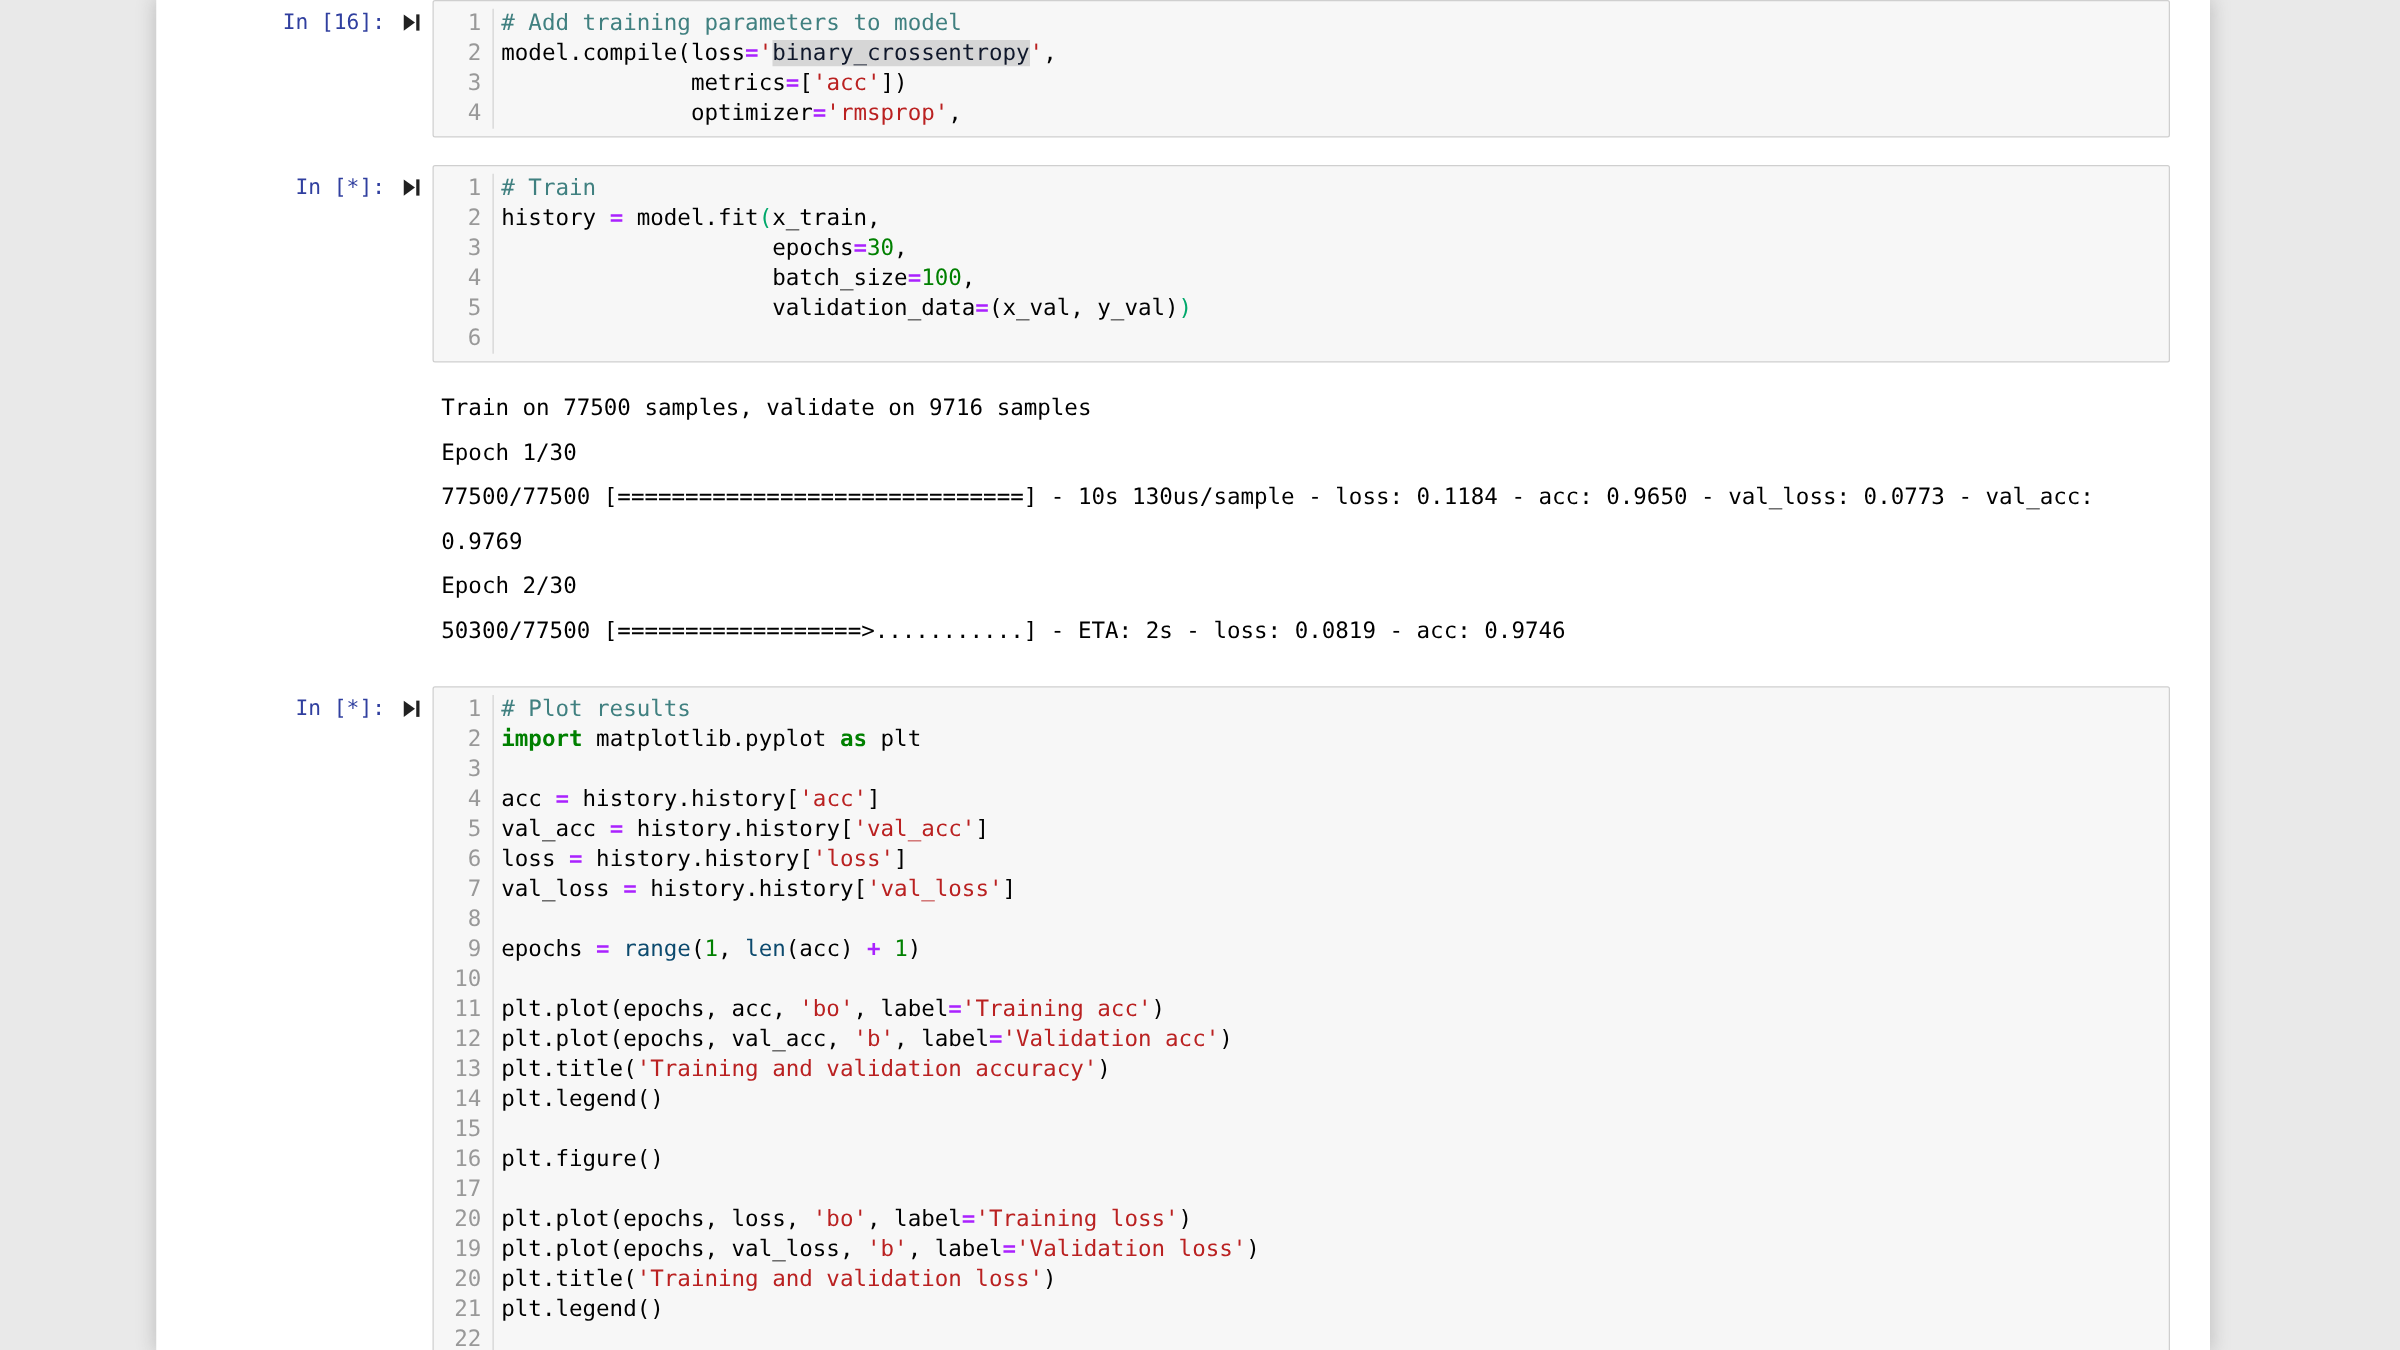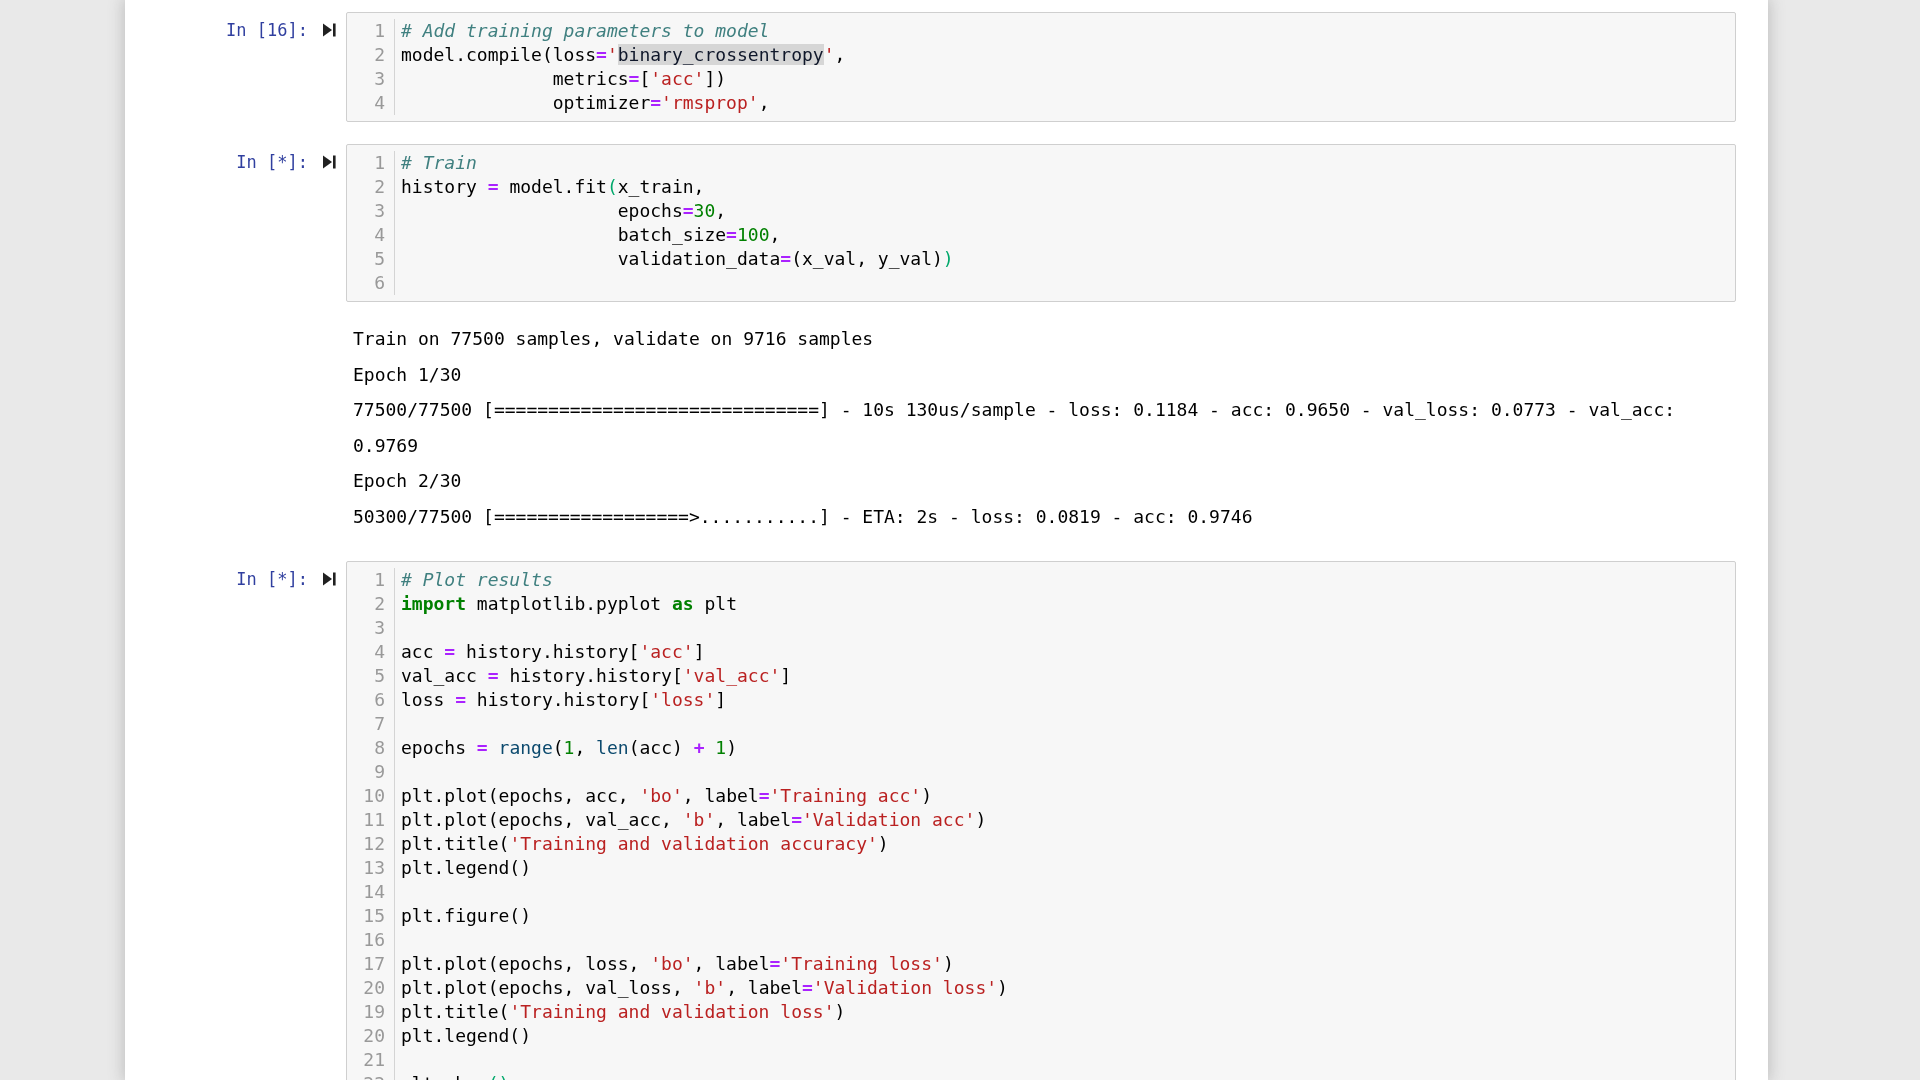--- a/index.html
+++ b/index.html
@@ -3,21 +3,21 @@
 <meta charset="utf-8">
 <style>
   html,body{margin:0;padding:0}
   body{
     width:1920px;height:1080px;overflow:hidden;
     background:#e9e9e9;
     font-family:"Liberation Sans",sans-serif;
   }
   .notebook{
     position:absolute;left:125px;top:0;width:1643px;height:1080px;
-    background:#ffffff;box-sizing:border-box;padding-top:12px;
+    background:#ffffff;box-sizing:border-box;padding-top:0;
     box-shadow:0 0 14px 2px rgba(90,90,90,.28);
   }
   .cell{display:flex;align-items:flex-start}
   .promptcol{
     width:221px;flex:0 0 221px;box-sizing:border-box;
     display:flex;justify-content:flex-end;align-items:flex-start;
     padding-top:8px;
   }
   .prompt{
     font-family:"DejaVu Sans Mono",monospace;font-size:17px;line-height:20px;
@@ -33,21 +33,21 @@
     width:48px;flex:0 0 48px;box-sizing:border-box;
     border-right:1px solid #d4d4d4;text-align:right;padding-right:9px;
     color:#999999;
   }
   .ln,.cm-line{
     font-family:"DejaVu Sans Mono",monospace;font-size:18px;
     line-height:24px;height:24px;white-space:pre;
   }
   .code{flex:1;padding-left:6px;overflow:hidden;color:#000}
   .tok-t{color:#000000}
-  .tok-c{color:#408080;font-style:italic}
+  .tok-c{color:#408080;}
   .tok-s{color:#BA2121}
   .tok-k{color:#008000;font-weight:bold}
   .tok-b{color:#0c4a6e}
   .tok-n{color:#008000}
   .tok-o{color:#AA22FF;font-weight:bold}
   .tok-m{color:#00A86B}
   .tok-sel{color:#0f172a;background:#d6d6d6}
   .output{margin-left:221px;padding:14px 0 0 7px}
   .out-line{
     font-family:"DejaVu Sans Mono",monospace;font-size:18px;
@@ -155,20 +155,21 @@
               <div class="ln">22</div>
               <div class="ln">23</div>
             </div>
             <div class="code">
               <div class="cm-line"><span class="tok-c"># Plot results</span></div>
               <div class="cm-line"><span class="tok-k">import</span><span class="tok-t"> matplotlib.pyplot </span><span class="tok-k">as</span><span class="tok-t"> plt</span></div>
               <div class="cm-line"><span class="tok-t"></span></div>
               <div class="cm-line"><span class="tok-t">acc </span><span class="tok-o">=</span><span class="tok-t"> history.history[</span><span class="tok-s">'acc'</span><span class="tok-t">]</span></div>
               <div class="cm-line"><span class="tok-t">val_acc </span><span class="tok-o">=</span><span class="tok-t"> history.history[</span><span class="tok-s">'val_acc'</span><span class="tok-t">]</span></div>
               <div class="cm-line"><span class="tok-t">loss </span><span class="tok-o">=</span><span class="tok-t"> history.history[</span><span class="tok-s">'loss'</span><span class="tok-t">]</span></div>
+              <div class="cm-line"><span class="tok-t">val_loss </span><span class="tok-o">=</span><span class="tok-t"> history.history[</span><span class="tok-s">'val_loss'</span><span class="tok-t">]</span></div>
               <div class="cm-line"><span class="tok-t"></span></div>
               <div class="cm-line"><span class="tok-t">epochs </span><span class="tok-o">=</span><span class="tok-t"> </span><span class="tok-b">range</span><span class="tok-t">(</span><span class="tok-n">1</span><span class="tok-t">, </span><span class="tok-b">len</span><span class="tok-t">(acc) </span><span class="tok-o">+</span><span class="tok-t"> </span><span class="tok-n">1</span><span class="tok-t">)</span></div>
               <div class="cm-line"><span class="tok-t"></span></div>
               <div class="cm-line"><span class="tok-t">plt.plot(epochs, acc, </span><span class="tok-s">'bo'</span><span class="tok-t">, label</span><span class="tok-o">=</span><span class="tok-s">'Training acc'</span><span class="tok-t">)</span></div>
               <div class="cm-line"><span class="tok-t">plt.plot(epochs, val_acc, </span><span class="tok-s">'b'</span><span class="tok-t">, label</span><span class="tok-o">=</span><span class="tok-s">'Validation acc'</span><span class="tok-t">)</span></div>
               <div class="cm-line"><span class="tok-t">plt.title(</span><span class="tok-s">'Training and validation accuracy'</span><span class="tok-t">)</span></div>
               <div class="cm-line"><span class="tok-t">plt.legend()</span></div>
               <div class="cm-line"><span class="tok-t"></span></div>
               <div class="cm-line"><span class="tok-t">plt.figure()</span></div>
               <div class="cm-line"><span class="tok-t"></span></div>

